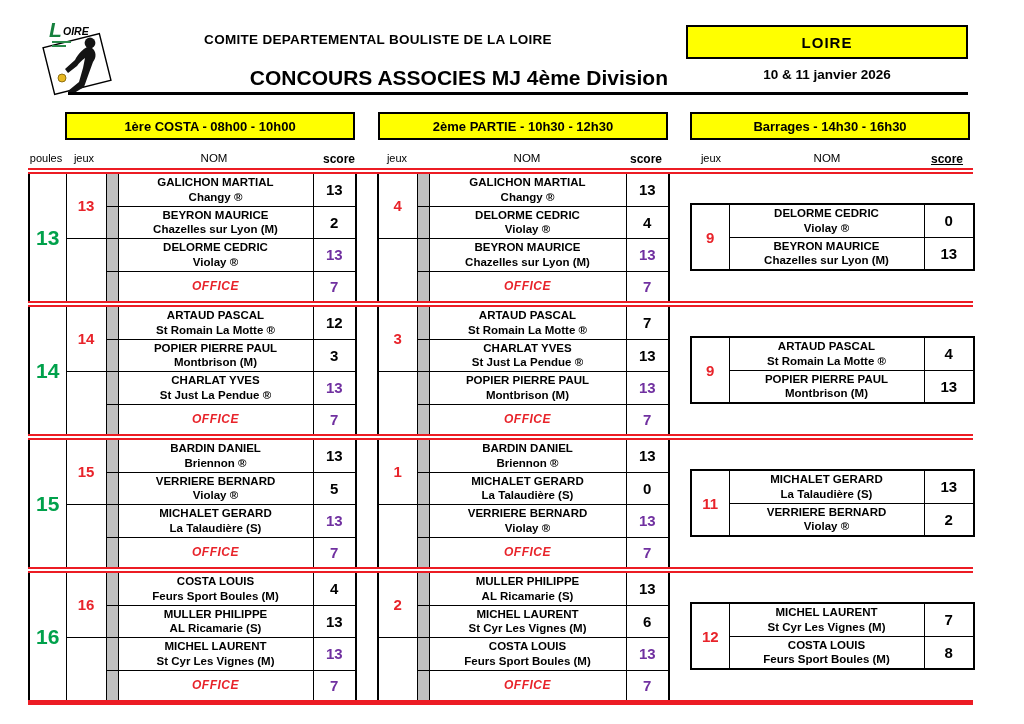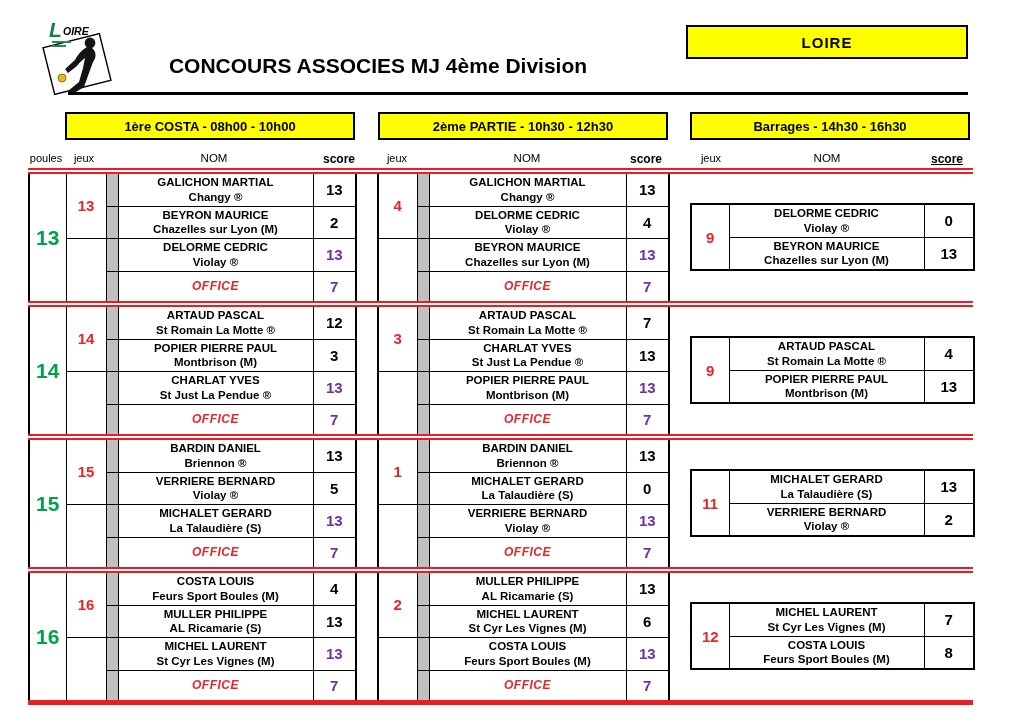--- a/index.html
+++ b/index.html
@@ -3,21 +3,21 @@
 <meta charset="utf-8">
 <style>
   html,body{margin:0;padding:0;background:#fff;}
   .page{position:relative;width:1024px;height:724px;background:#fff;
         font-family:"Liberation Sans",sans-serif;overflow:hidden;color:#000;}
 
   
   .logo{position:absolute;left:38px;top:12px;width:84px;height:92px;}
   .committee{position:absolute;left:88px;top:32px;width:580px;text-align:center;
              font-size:13.5px;font-weight:bold;letter-spacing:.3px;}
-  .doc-title{position:absolute;left:88px;top:54px;width:580px;text-align:center;
+  .doc-title{position:absolute;left:88px;top:66px;width:580px;text-align:right;
              font-size:21px;font-weight:bold;}
   .title-rule{position:absolute;left:68px;top:92px;width:900px;height:2.5px;background:#000;}
   .venue-box{position:absolute;left:686px;top:25px;width:282px;height:34px;
              background:#ffff00;border:2.6px solid #000;box-sizing:border-box;
              display:flex;align-items:center;justify-content:center;
              font-size:15px;font-weight:bold;letter-spacing:1px;}
   .dates{position:absolute;left:686px;top:67px;width:282px;text-align:center;
          font-size:13.5px;font-weight:bold;}
 
   
@@ -81,23 +81,25 @@
                  L 27 57 L 30 61 L 39 54
                  C 41 51 44 48 47 46
                  L 45 56 L 41 70 L 30 79 L 33 83 L 46 75 L 51 61
                  L 55 50
                  C 59 45 58 39 54 36 Z"></path>
       </g>
       <circle cx="24" cy="66" r="4" fill="#e8b923" stroke="#7a5b00" stroke-width="0.8"></circle>
     </svg>
   </div>
 
+  <div class="committee">COMITE DEPARTEMENTAL BOULISTE DE LA LOIRE</div>
   <div class="doc-title">CONCOURS ASSOCIES MJ 4ème Division</div>
   <div class="title-rule"></div>
   <div class="venue-box">LOIRE</div>
+  <div class="dates">10 &amp; 11 janvier 2026</div>
 
   <div class="part-box ph1">1ère COSTA - 08h00 - 10h00</div>
   <div class="part-box ph2">2ème PARTIE - 10h30 - 12h30</div>
   <div class="part-box ph3">Barrages - 14h30 - 16h30</div>
 
   <span class="clabel" style="left:46px">poules</span>
   <span class="clabel" style="left:84px">jeux</span>
   <span class="clabel nomlbl" style="left:214px">NOM</span>
   <span class="clabel scorelbl" style="left:339px">score</span>
   <span class="clabel" style="left:397px">jeux</span>

